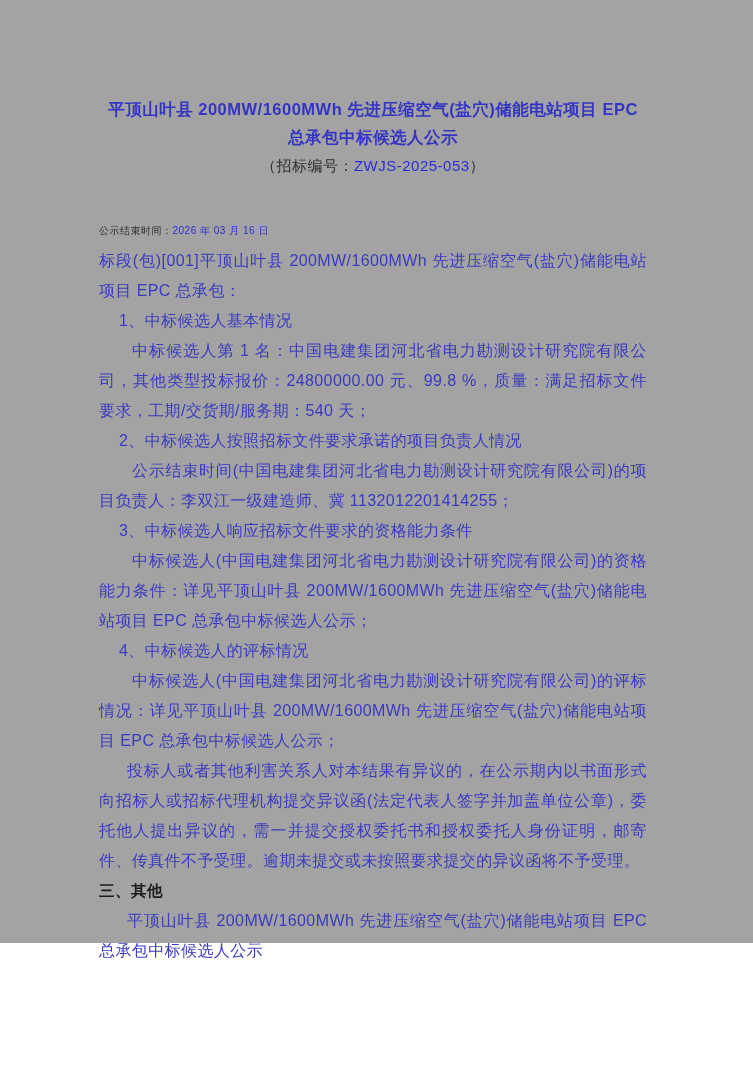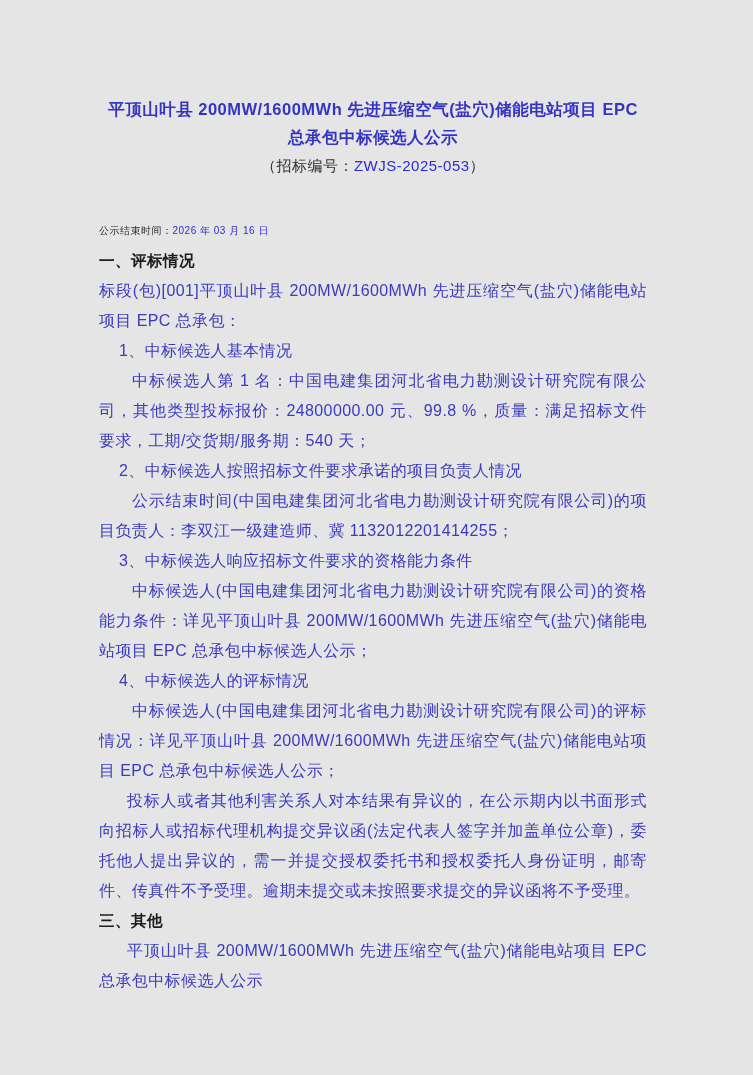--- a/index.html
+++ b/index.html
@@ -9,22 +9,22 @@
   }
   body {
     width: 753px;
     height: 1075px;
     overflow: hidden;
     font-family: "Liberation Sans", sans-serif;
   }
   .page {
     box-sizing: border-box;
     width: 753px;
-    height: 1075px;
-    background: #e5e5e5;
+    height: 943px;
+    background: #a3a3a3;
     padding: 95px 106px 0 99px;
   }
   .doc-title {
     margin: 0;
     font-size: 16.5px;
     line-height: 28px;
     font-weight: 700;
     text-align: center;
     color: #3434c4;
     letter-spacing: 0.5px;
@@ -74,21 +74,20 @@
   <h1 class="doc-title">平顶山叶县 200MW/1600MWh 先进压缩空气(盐穴)储能电站项目 EPC 总承包中标候选人公示</h1>
 
   <div class="doc-subtitle">
     <span>（招标编号：</span><span class="code">ZWJS-2025-053</span><span>）</span>
   </div>
 
   <p class="meta-line">
     <span>公示结束时间：</span><span class="date">2026 年 03 月 16 日</span>
   </p>
 
-  <h2 class="sec-heading">一、评标情况</h2>
 
   <p class="p-blue">标段(包)[001]平顶山叶县 200MW/1600MWh 先进压缩空气(盐穴)储能电站项目 EPC 总承包：</p>
 
   <p class="p-blue ind-item">1、中标候选人基本情况</p>
   <p class="p-blue ind-body">中标候选人第 1 名：中国电建集团河北省电力勘测设计研究院有限公司，其他类型投标报价：24800000.00 元、99.8 %，质量：满足招标文件要求，工期/交货期/服务期：540 天；</p>
 
   <p class="p-blue ind-item">2、中标候选人按照招标文件要求承诺的项目负责人情况</p>
   <p class="p-blue ind-body">公示结束时间(中国电建集团河北省电力勘测设计研究院有限公司)的项目负责人：李双江一级建造师、冀 1132012201414255；</p>
 
   <p class="p-blue ind-item">3、中标候选人响应招标文件要求的资格能力条件</p>

